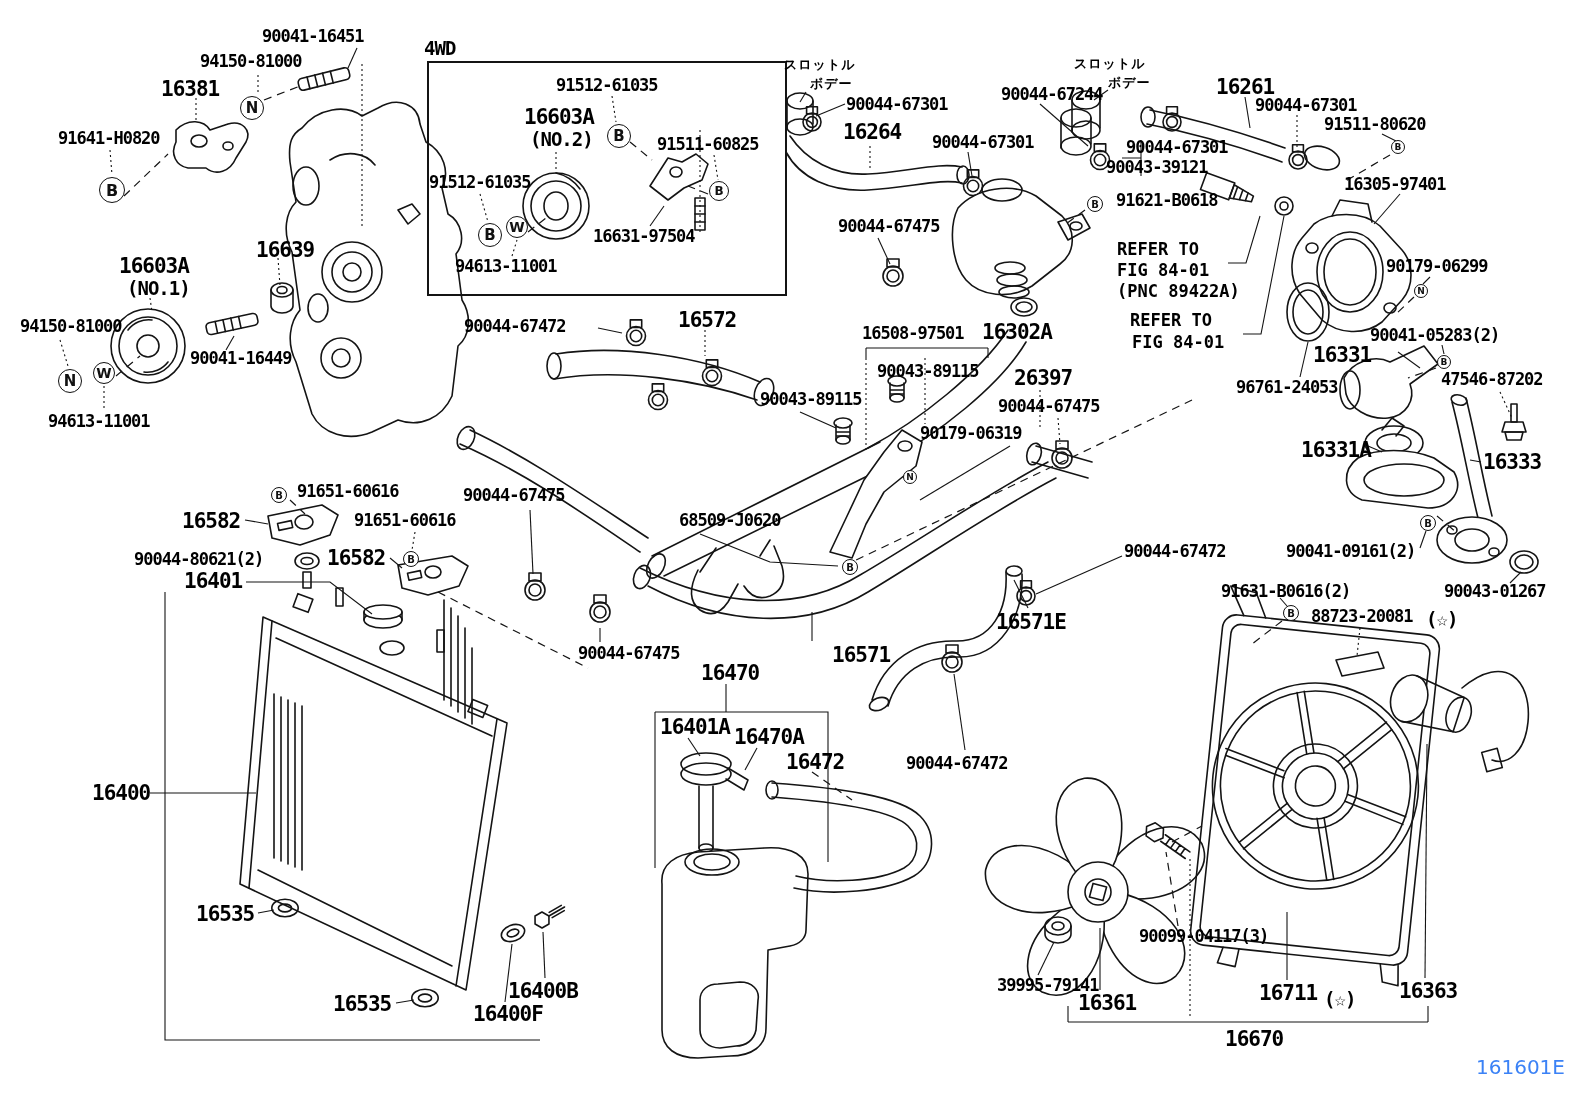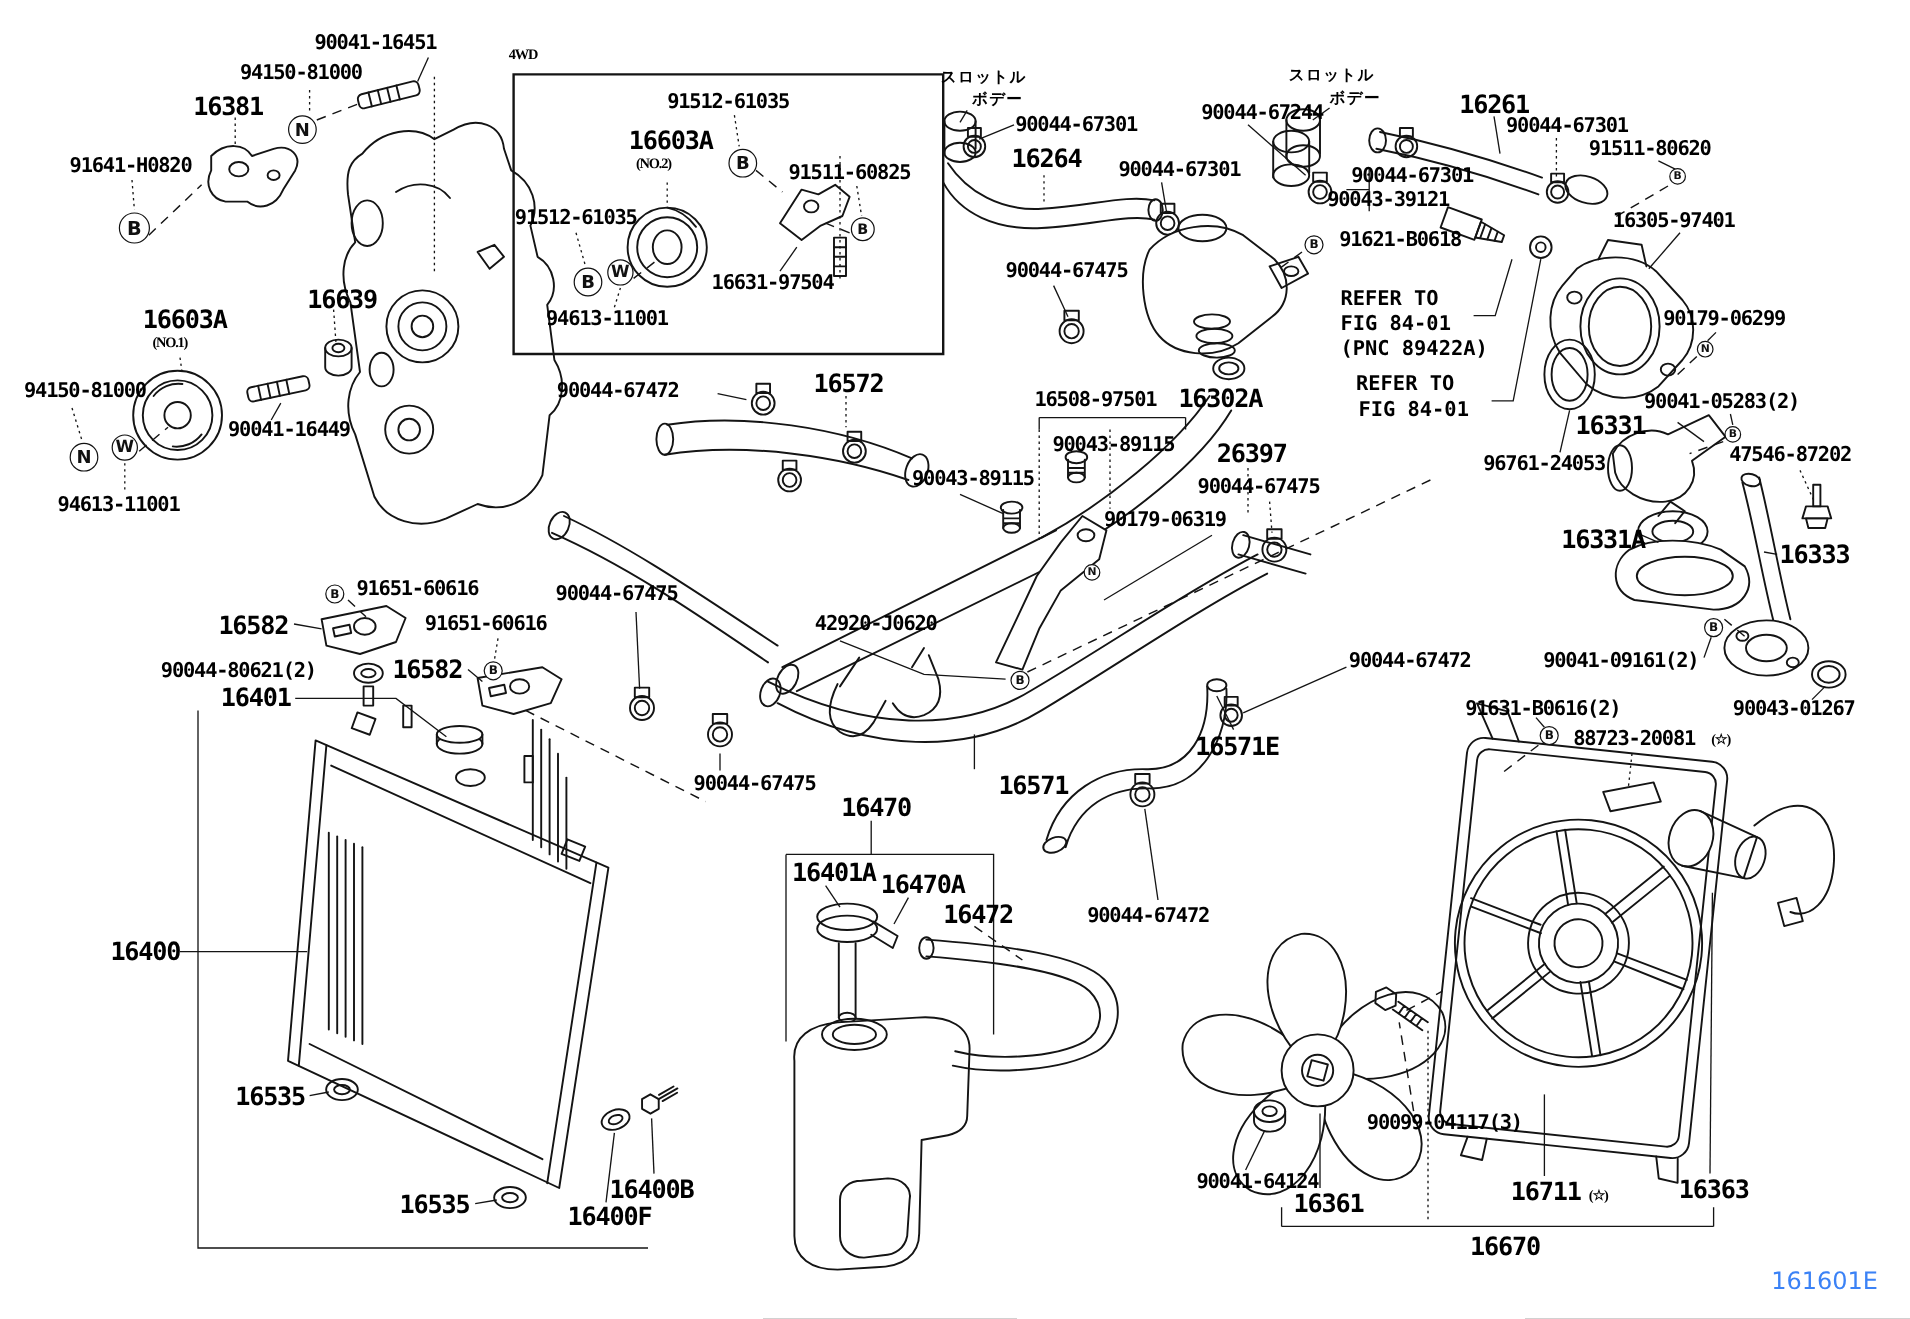--- a/index.html
+++ b/index.html
@@ -3,21 +3,21 @@
 <meta charset="utf-8">
 <style>
   html,body{margin:0;padding:0;background:#888;}
   #stage{position:relative;width:1592px;height:1099px;background:#fff;overflow:hidden;
          font-family:"DejaVu Sans Mono",monospace;}
   #art{position:absolute;left:0;top:0;}
   .lbl{position:absolute;white-space:pre;color:#000;font-weight:bold;line-height:1.05;
        font-family:"DejaVu Sans Mono",monospace;}
   .lbl.part{font-size:21px;letter-spacing:-1px;}
   .lbl.num{font-size:17px;letter-spacing:-1px;text-align:right;}
-  .lbl.sub{font-size:12px;letter-spacing:-1px;font-family:Liberation Serif, serif;}
+  .lbl.sub{font-size:19px;letter-spacing:-1px;}
   .lbl.note{font-size:17px;letter-spacing:0px;}
   .lbl.jp{font-size:13px;font-family:"DejaVu Sans",sans-serif;letter-spacing:1px;}
   .lbl.code{font-size:20px;font-weight:normal;font-family:"DejaVu Sans",sans-serif;color:#3b82f6;}
   .marker{position:absolute;border:1.8px solid #111;border-radius:50%;background:#fff;
           display:flex;align-items:center;justify-content:center;color:#111;
           font-family:"DejaVu Sans",sans-serif;font-weight:bold;box-sizing:border-box;}
   svg *{vector-effect:non-scaling-stroke;}
   .s{stroke:#141414;stroke-width:1.6;fill:none;stroke-linecap:round;stroke-linejoin:round;}
   .w{stroke:#141414;stroke-width:1.6;fill:#fff;stroke-linejoin:round;}
   .ld{stroke:#141414;stroke-width:1.1;fill:none;}
@@ -519,21 +519,21 @@
       <div class="lbl num" style="left: 464px; top: 318px;">90044-67472</div>
       <div class="lbl part" style="left: 678px; top: 309px;">16572</div>
       <div class="lbl num" style="left: 862px; top: 325px;">16508-97501</div>
       <div class="lbl part" style="left: 982px; top: 321px;">16302A</div>
       <div class="lbl num" style="left: 877px; top: 363px;">90043-89115</div>
       <div class="lbl num" style="left: 760px; top: 391px;">90043-89115</div>
       <div class="lbl part" style="left: 1014px; top: 367px;">26397</div>
       <div class="lbl num" style="left: 998px; top: 398px;">90044-67475</div>
       <div class="lbl num" style="left: 920px; top: 425px;">90179-06319</div>
       <div class="lbl num" style="left: 463px; top: 487px;">90044-67475</div>
-      <div class="lbl num" style="left: 679px; top: 512px;">42920-J0620</div>
+      <div class="lbl num" style="left: 679px; top: 512px;">68509-J0620</div>
       <div class="lbl num" style="left: 578px; top: 645px;">90044-67475</div>
       <div class="lbl part" style="left: 788px; top: 644px; margin-left: 44px;">16571</div>
       <div class="lbl part" style="left: 701px; top: 662px;">16470</div>
       <div class="lbl part" style="left: 996px; top: 611px;">16571E</div>
       <div class="lbl num" style="left: 1124px; top: 543px;">90044-67472</div>
       <div class="lbl num" style="left: 906px; top: 755px;">90044-67472</div>
       <div class="lbl num" style="left: 297px; top: 483px;">91651-60616</div>
       <div class="lbl part" style="left: 182px; top: 510px;">16582</div>
       <div class="lbl num" style="left: 354px; top: 512px;">91651-60616</div>
       <div class="lbl num" style="left: 134px; top: 551px;">90044-80621(2)</div>
@@ -541,21 +541,21 @@
       <div class="lbl part" style="left: 184px; top: 570px;">16401</div>
       <div class="lbl part" style="left: 92px; top: 782px;">16400</div>
       <div class="lbl part" style="left: 196px; top: 903px;">16535</div>
       <div class="lbl part" style="left: 333px; top: 993px;">16535</div>
       <div class="lbl part" style="left: 508px; top: 980px;">16400B</div>
       <div class="lbl part" style="left: 473px; top: 1003px;">16400F</div>
       <div class="lbl part" style="left: 660px; top: 716px;">16401A</div>
       <div class="lbl part" style="left: 734px; top: 726px;">16470A</div>
       <div class="lbl part" style="left: 786px; top: 751px;">16472</div>
       <div class="lbl num" style="left: 1139px; top: 928px;">90099-04117(3)</div>
-      <div class="lbl num" style="left: 997px; top: 977px;">90041-64124</div>
+      <div class="lbl num" style="left: 997px; top: 977px;">39995-79141</div>
       <div class="lbl part" style="left: 1078px; top: 992px;">16361</div>
       <div class="lbl part" style="left: 1259px; top: 982px;">16711</div>
       <div class="lbl sub" style="left: 1324px; top: 990px;">(☆)</div>
       <div class="lbl part" style="left: 1399px; top: 980px;">16363</div>
       <div class="lbl part" style="left: 1225px; top: 1028px;">16670</div>
       <div class="lbl code" style="left: 1476px; top: 1057px;">161601E</div>
       <div class="marker" style="left: 99px; top: 177px; width: 26px; height: 26px; font-size: 16px;">B</div>
       <div class="marker" style="left: 240px; top: 96px; width: 24px; height: 24px; font-size: 15px;">N</div>
       <div class="marker" style="left: 58px; top: 369px; width: 24px; height: 24px; font-size: 15px;">N</div>
       <div class="marker" style="left: 93px; top: 362px; width: 22px; height: 22px; font-size: 14px;">W</div>

